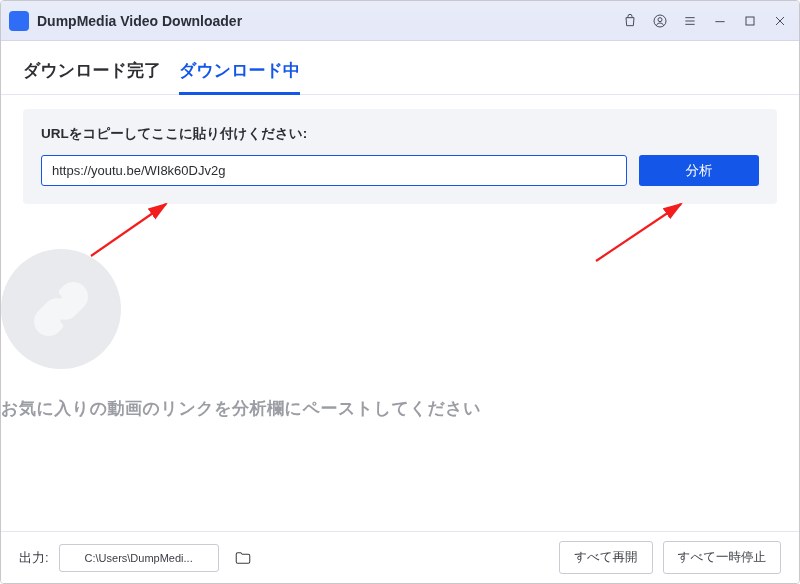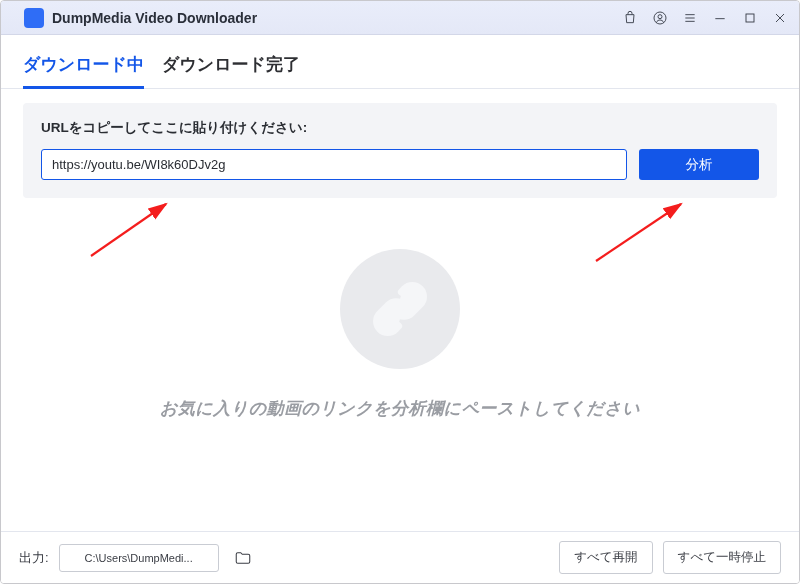--- a/index.html
+++ b/index.html
@@ -9,25 +9,25 @@
     font-family: "Segoe UI", Arial, sans-serif;
     background: #ffffff;
     overflow: hidden;
     border: 1px solid #c8c8cc;
     border-radius: 4px;
     position: relative;
   }
 
   
   .titlebar {
-    height: 34px;
+    height: 40px;
     background: linear-gradient(#e9edfa, #e4e8f7);
     display: flex;
     align-items: center;
-    padding: 0 10px 0 23px;
+    padding: 0 10px 0 8px;
     border-bottom: 1px solid #d3d7e8;
   }
   .app-logo {
     width: 20px; height: 20px;
     background: #2f6df6;
     border-radius: 4px;
     display: inline-flex;
     align-items: center; justify-content: center;
     margin-right: 8px;
   }
@@ -106,22 +106,20 @@
     font-family: Liberation Serif, serif;
   }
 
   
   .empty-state {
     position: absolute;
     left: 0; right: 0;
     top: 248px;
     display: flex;
     flex-direction: column;
-    align-items: center;
-    font-style: italic;
   }
   .link-badge {
     width: 120px; height: 120px;
     border-radius: 60px;
     background: #e9eaed;
     display: flex; align-items: center; justify-content: center;
   }
   .link-badge svg { width: 64px; height: 64px; fill: #f5f6f8; }
   .empty-text {
     margin-top: 28px;
@@ -233,22 +231,22 @@
     <span class="title-icon">
       <svg viewBox="0 0 24 24">
           <line x1="6" y1="6" x2="18" y2="18"></line>
           <line x1="18" y1="6" x2="6" y2="18"></line>
         </svg>
     </span>
   </div>
 </div>
 
 <div class="tabs">
+  <div class="tab">ダウンロード完了</div>
   <div class="tab active">ダウンロード中</div>
-  <div class="tab">ダウンロード完了</div>
 </div>
 
 <div class="url-panel">
   <div class="url-label">URLをコピーしてここに貼り付けください:</div>
   <div class="url-row">
     <input class="url-input" type="text" value="https://youtu.be/WI8k60DJv2g" style="">
     <button class="analyze-btn">分析</button>
   </div>
 </div>
 

